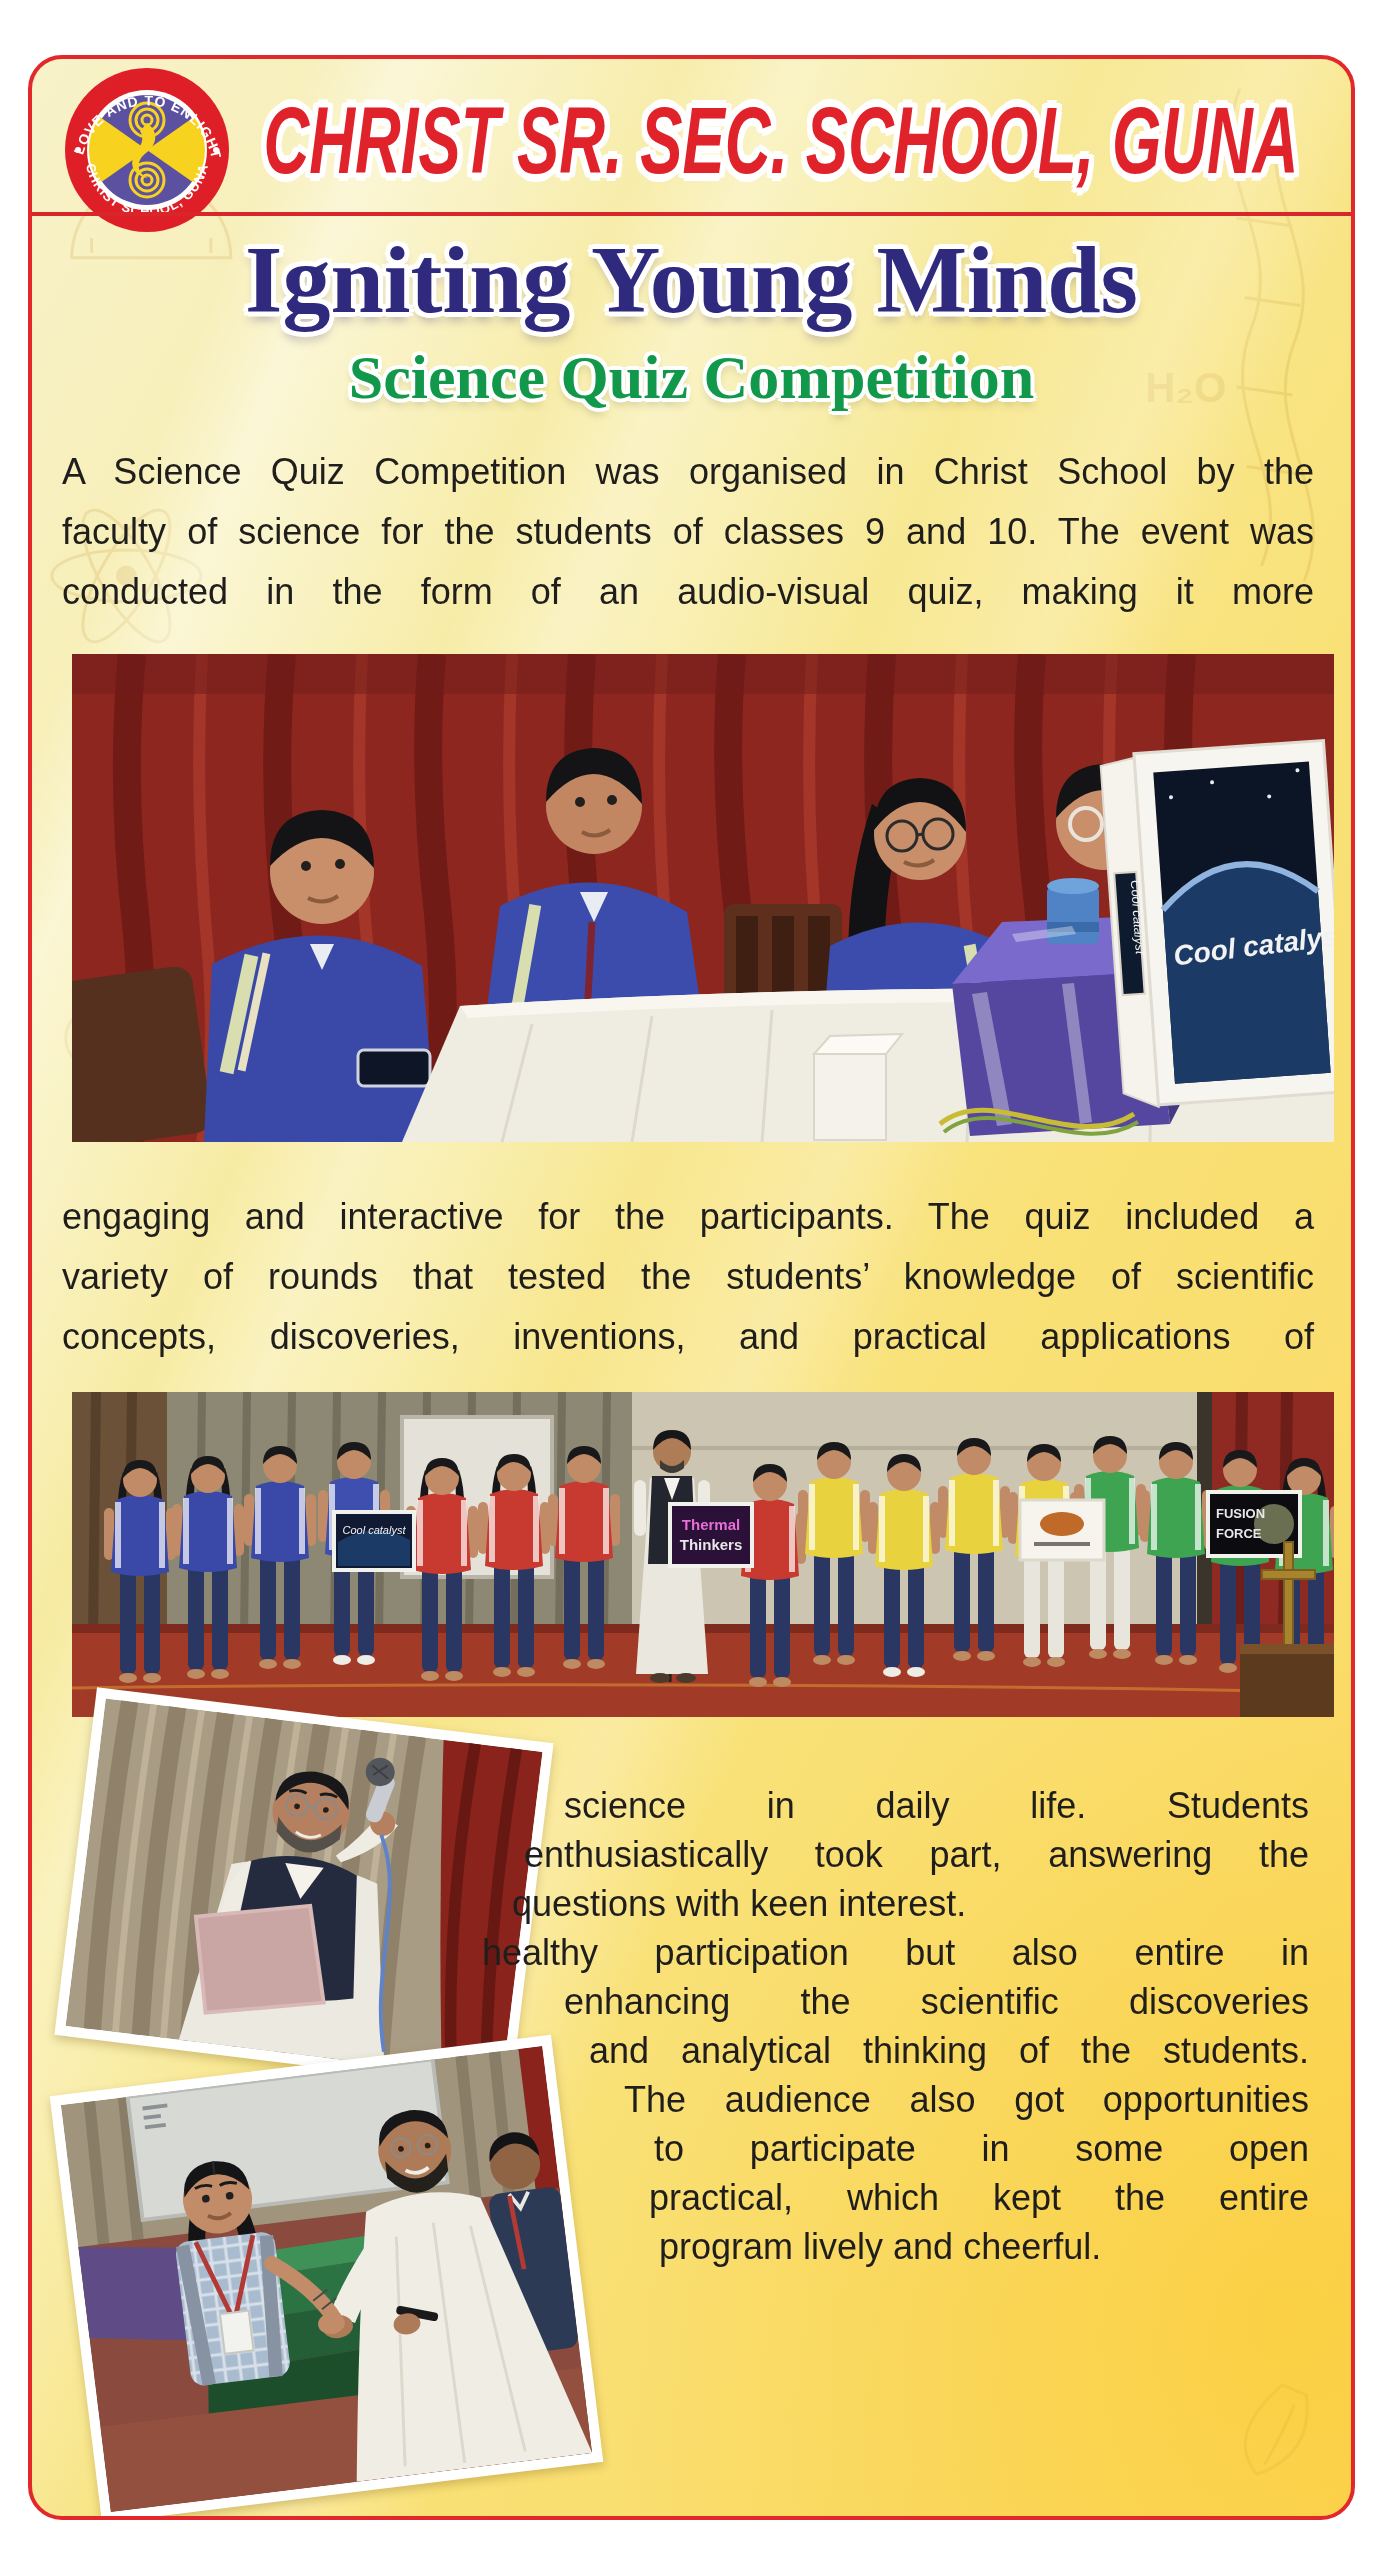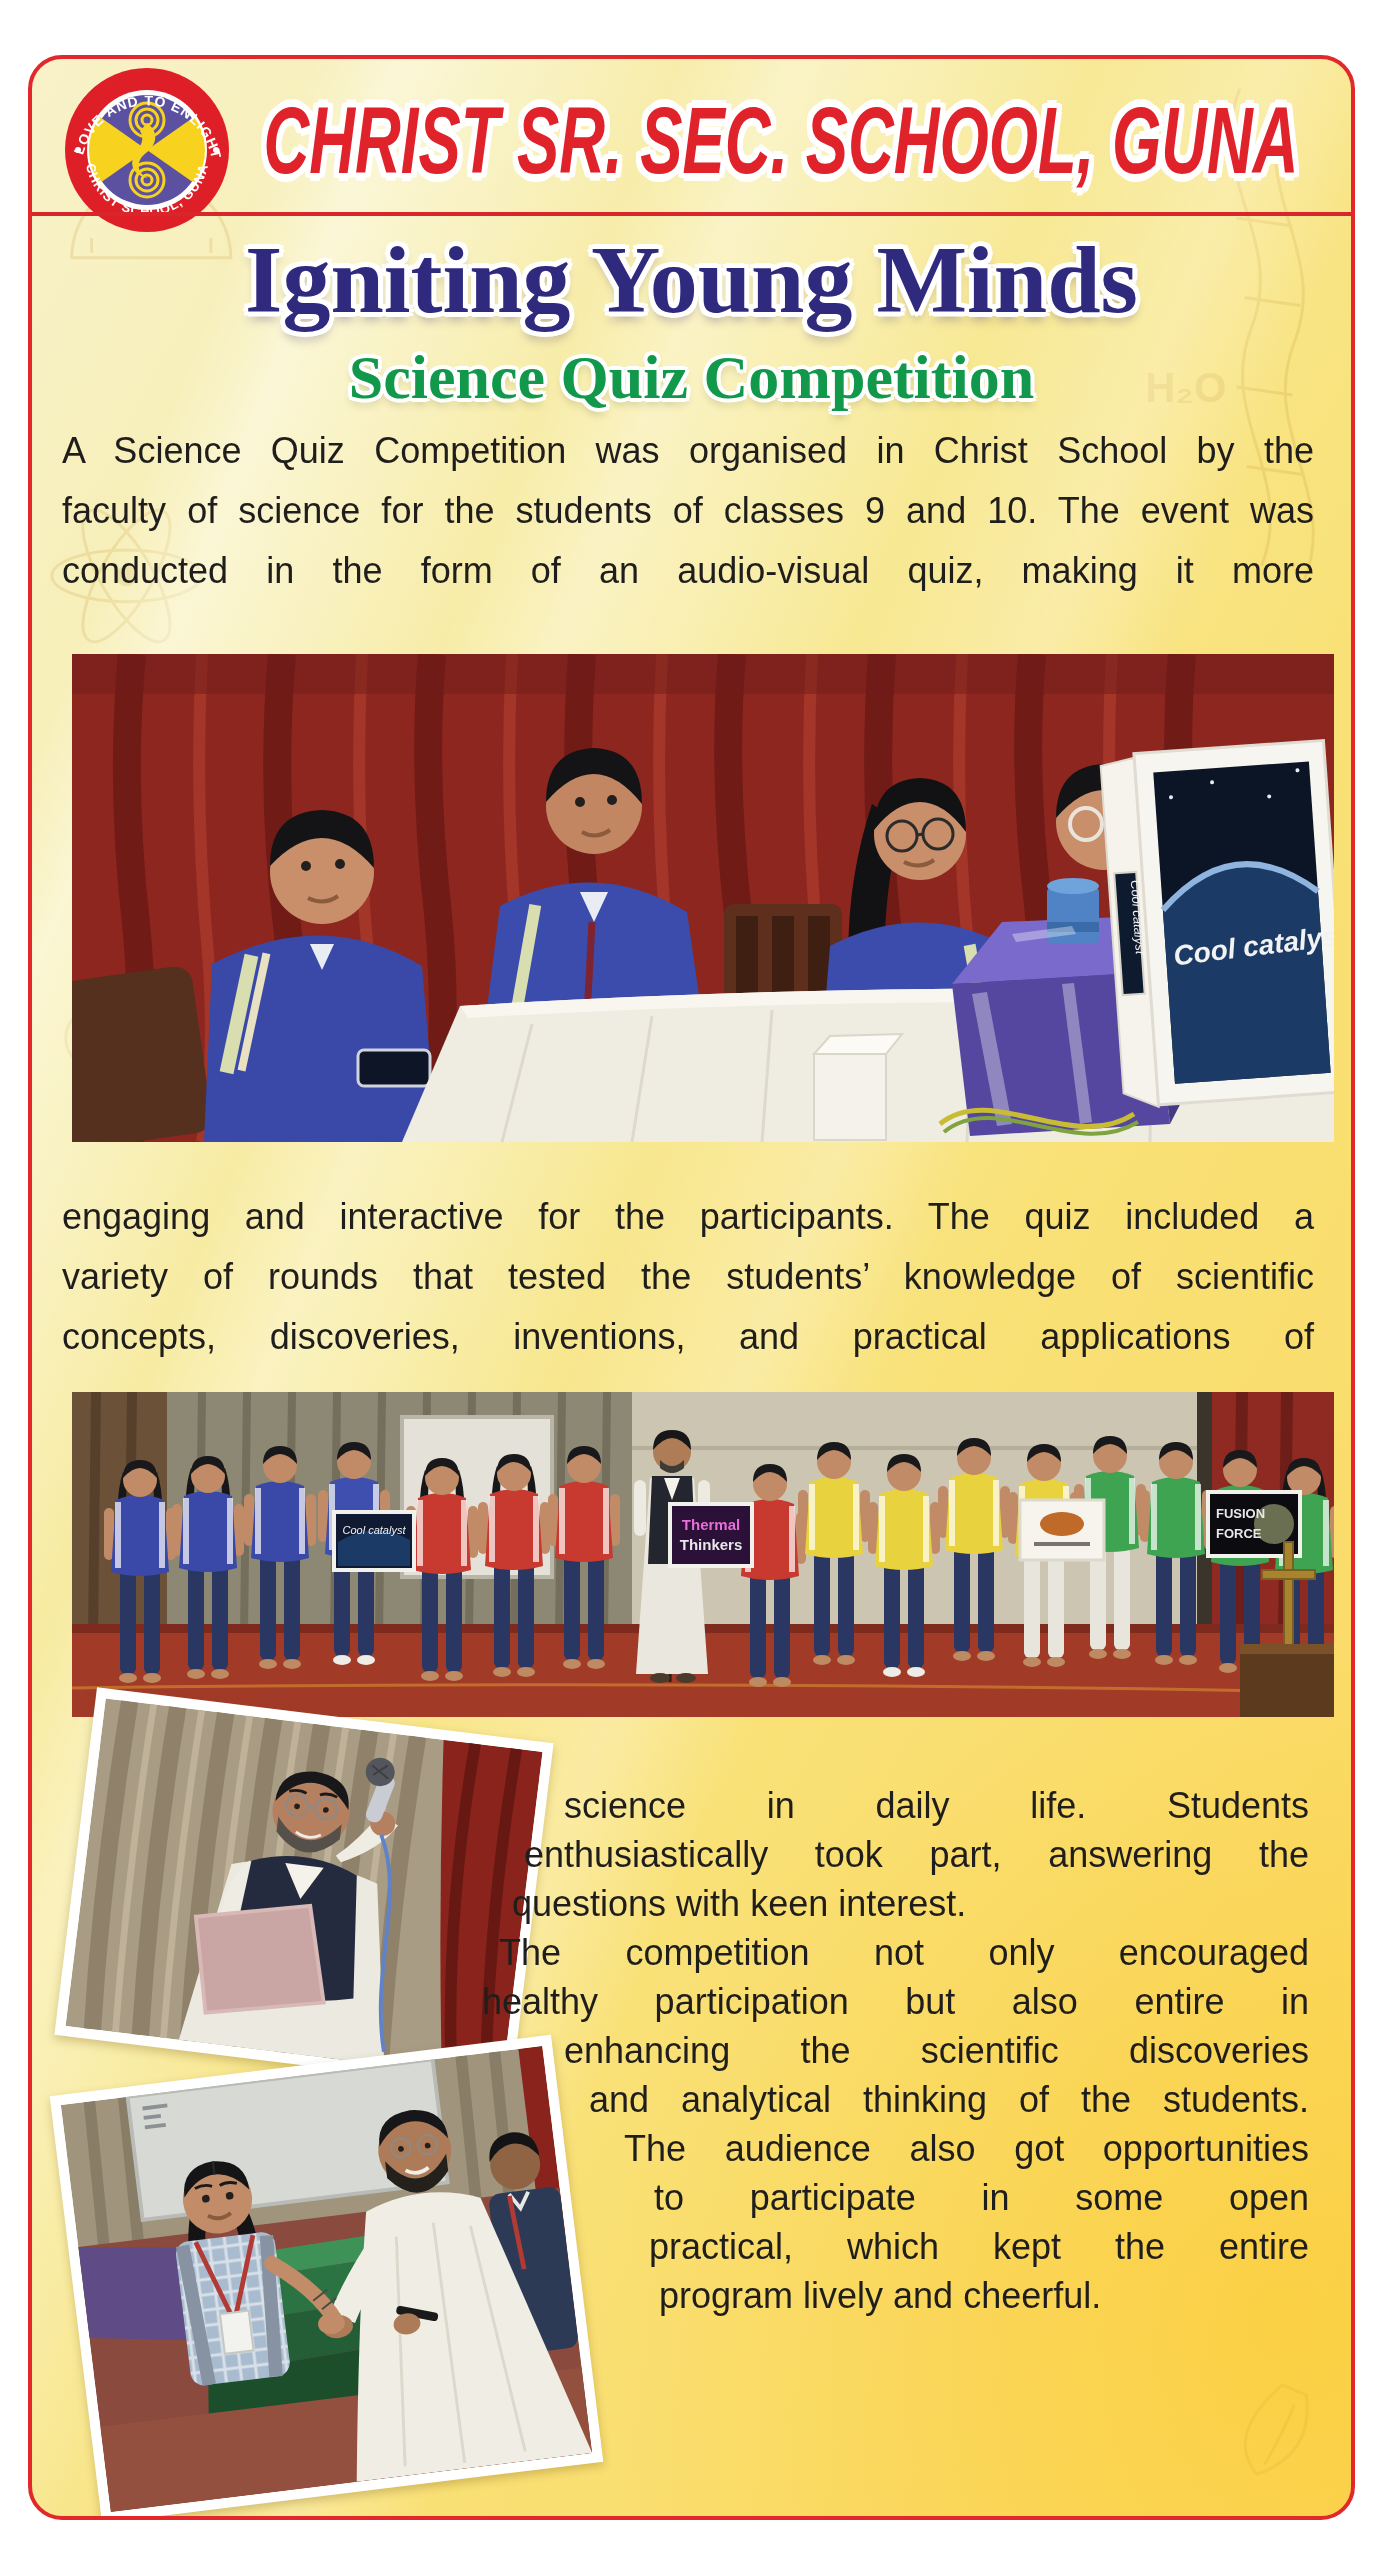--- a/index.html
+++ b/index.html
@@ -19,21 +19,21 @@
   .school-name{font-size:72px;font-weight:800;color:#E0222A;letter-spacing:0px;white-space:nowrap;
     transform:scale(.88,1.32);font-family:"Liberation Sans",sans-serif;
     text-shadow:-6px 0 0 #fff,6px 0 0 #fff,0 -6px 0 #fff,0 6px 0 #fff,-4px -4px 0 #fff,4px -4px 0 #fff,-4px 4px 0 #fff,4px 4px 0 #fff,-6px 3px 0 #fff,6px 3px 0 #fff,-6px -3px 0 #fff,6px -3px 0 #fff;}
   .main-title{position:absolute;left:0;top:165px;width:100%;text-align:center;
     font-family:"Liberation Serif",serif;font-weight:700;font-size:96px;color:#2F2A7D;white-space:nowrap;
     text-shadow:-5px 0 0 #fff,5px 0 0 #fff,0 -5px 0 #fff,0 5px 0 #fff,-4px -4px 0 #fff,4px -4px 0 #fff,-4px 4px 0 #fff,4px 4px 0 #fff,0 8px 10px rgba(60,50,110,.35);}
   .subtitle{position:absolute;left:0;top:283px;width:100%;text-align:center;
     font-family:"Liberation Serif",serif;font-weight:700;font-size:62px;color:#12984B;white-space:nowrap;
     text-shadow:-4px 0 0 #fff,4px 0 0 #fff,0 -4px 0 #fff,0 4px 0 #fff,-3px -3px 0 #fff,3px -3px 0 #fff,-3px 3px 0 #fff,3px 3px 0 #fff,0 6px 8px rgba(80,90,40,.30);}
   .para{position:absolute;left:30px;width:1252px;font-size:36px;line-height:60px;color:#1F1E1C;}
-  .para1{top:362px;}
+  .para1{top:383px;}
   .para2{top:1128px;}
   .tline{text-align:justify;text-align-last:justify;white-space:nowrap;}
   .tline.nojust{text-align-last:left;}
   .bottom-text{position:absolute;left:450px;top:1722px;width:827px;font-size:36px;line-height:49px;color:#1F1E1C;}
   .photo{position:absolute;overflow:hidden;}
   .photo1{left:40px;top:595px;width:1262px;height:488px;}
   .photo2{left:40px;top:1333px;width:1262px;height:325px;}
   .tilt{position:absolute;background:#ffffff;padding:10px;box-sizing:border-box;
     box-shadow:0 4px 10px rgba(120,90,20,.30);}
   .tiltA{left:42px;top:1655px;width:460px;height:350px;transform:rotate(7deg);transform-origin:center;}
@@ -511,21 +511,20 @@
         <path d="M138,134 Q150,142 162,134" stroke="#8A5B3C" stroke-width="4" fill="none"></path>
         <path d="M128,104 Q138,100 146,104 M154,104 Q162,100 172,104" stroke="#1A1A1C" stroke-width="3" fill="none"></path>
       </g>
     </svg>
   </div>
 
   <div class="bottom-text">
       <div class="tline" style="margin-left: 82px;">science in daily life. Students</div>
       <div class="tline" style="margin-left: 42px;">enthusiastically took part, answering the</div>
       <div class="tline nojust" style="margin-left: 30px;">questions with keen interest.</div>
-      <div class="tline" style="margin-left: 17px;">The competition not only encouraged</div>
       <div class="tline" style="margin-left: 0px;">healthy participation but also entire in</div>
       <div class="tline" style="margin-left: 82px;">enhancing the scientific discoveries</div>
       <div class="tline" style="margin-left: 107px;">and analytical thinking of the students.</div>
       <div class="tline" style="margin-left: 142px;">The audience also got opportunities</div>
       <div class="tline" style="margin-left: 172px;">to participate in some open</div>
       <div class="tline" style="margin-left: 167px;">practical, which kept the entire</div>
       <div class="tline nojust" style="margin-left: 177px;">program lively and cheerful.</div>
     </div>
 
 </div>

